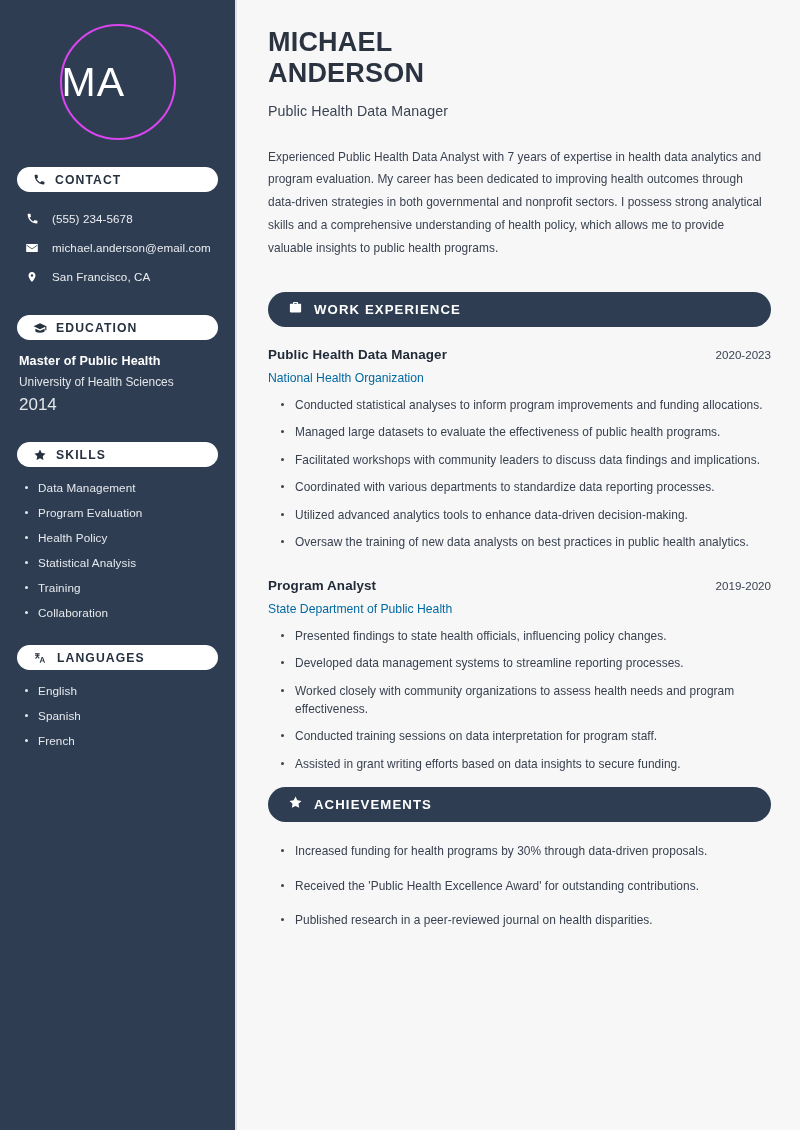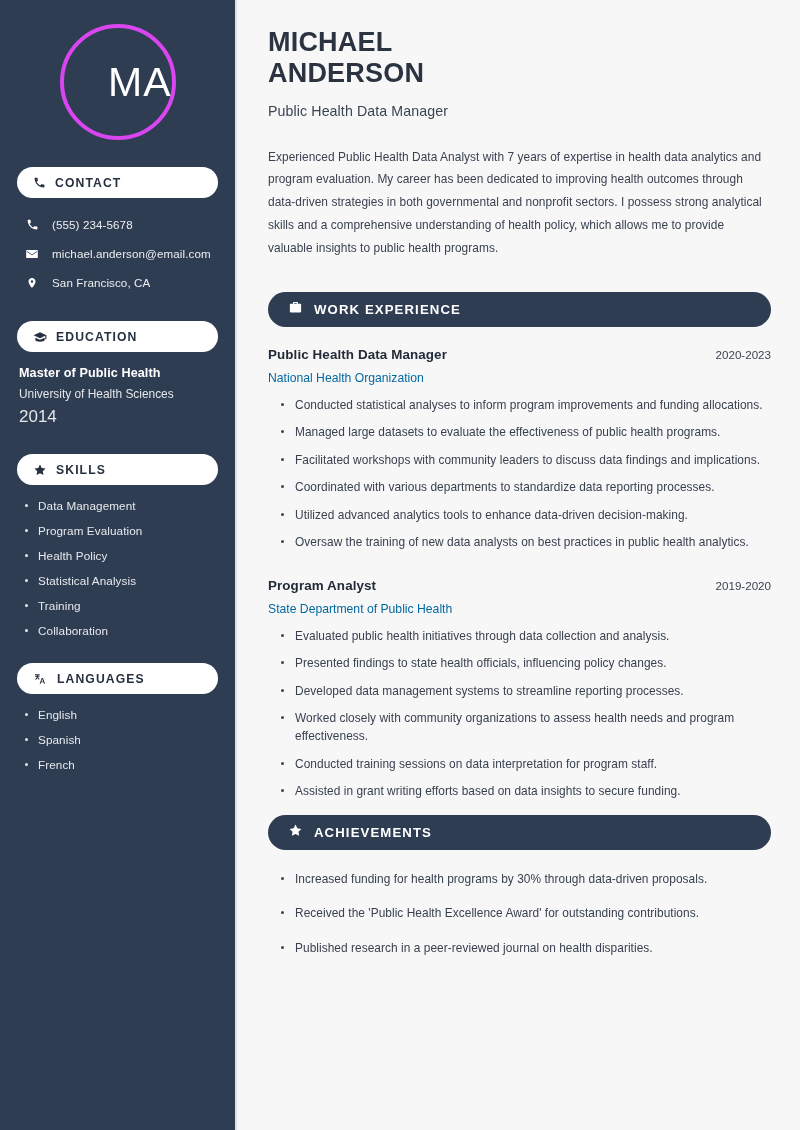--- a/index.html
+++ b/index.html
@@ -38,40 +38,40 @@
   .avatar-wrap {
     display: flex;
     justify-content: center;
     margin-top: 2px;
     margin-bottom: 27px;
   }
 
   .avatar {
     width: 116px;
     height: 116px;
-    border: 4px solid #d946ef;
+    border: 2px solid #d946ef;
     border-radius: 50%;
     display: flex;
     align-items: center;
-    justify-content: flex-end;
+    justify-content: flex-start;
   }
 
   .avatar-initials {
     font-size: 41px;
     font-weight: 400;
     letter-spacing: 1px;
     color: #ffffff;
     line-height: 1;
   }
 
   .pill {
     background: #ffffff;
     color: #2b3646;
     border-radius: 999px;
-    height: 31px;
+    height: 25px;
     display: flex;
     align-items: center;
     padding: 0 16px;
     gap: 9px;
     margin-bottom: 14px;
   }
 
   .pill .pill-label {
     font-size: 12.2px;
     font-weight: 700;
@@ -394,21 +394,20 @@
       </ul>
     </div>
 
     <div class="job-block" style="margin-top:26px;">
       <div class="job-head">
         <div class="job-role">Program Analyst</div>
         <div class="job-dates">2019-2020</div>
       </div>
       <div class="job-org">State Department of Public Health</div>
       <ul class="bullets">
-        <li>Evaluated public health initiatives through data collection and analysis.</li>
         <li>Presented findings to state health officials, influencing policy changes.</li>
         <li>Developed data management systems to streamline reporting processes.</li>
         <li>Worked closely with community organizations to assess health needs and program effectiveness.</li>
         <li>Conducted training sessions on data interpretation for program staff.</li>
         <li>Assisted in grant writing efforts based on data insights to secure funding.</li>
       </ul>
     </div>
 
     <div class="section-bar" style="margin-top:10px;">
       <span class="icon">

